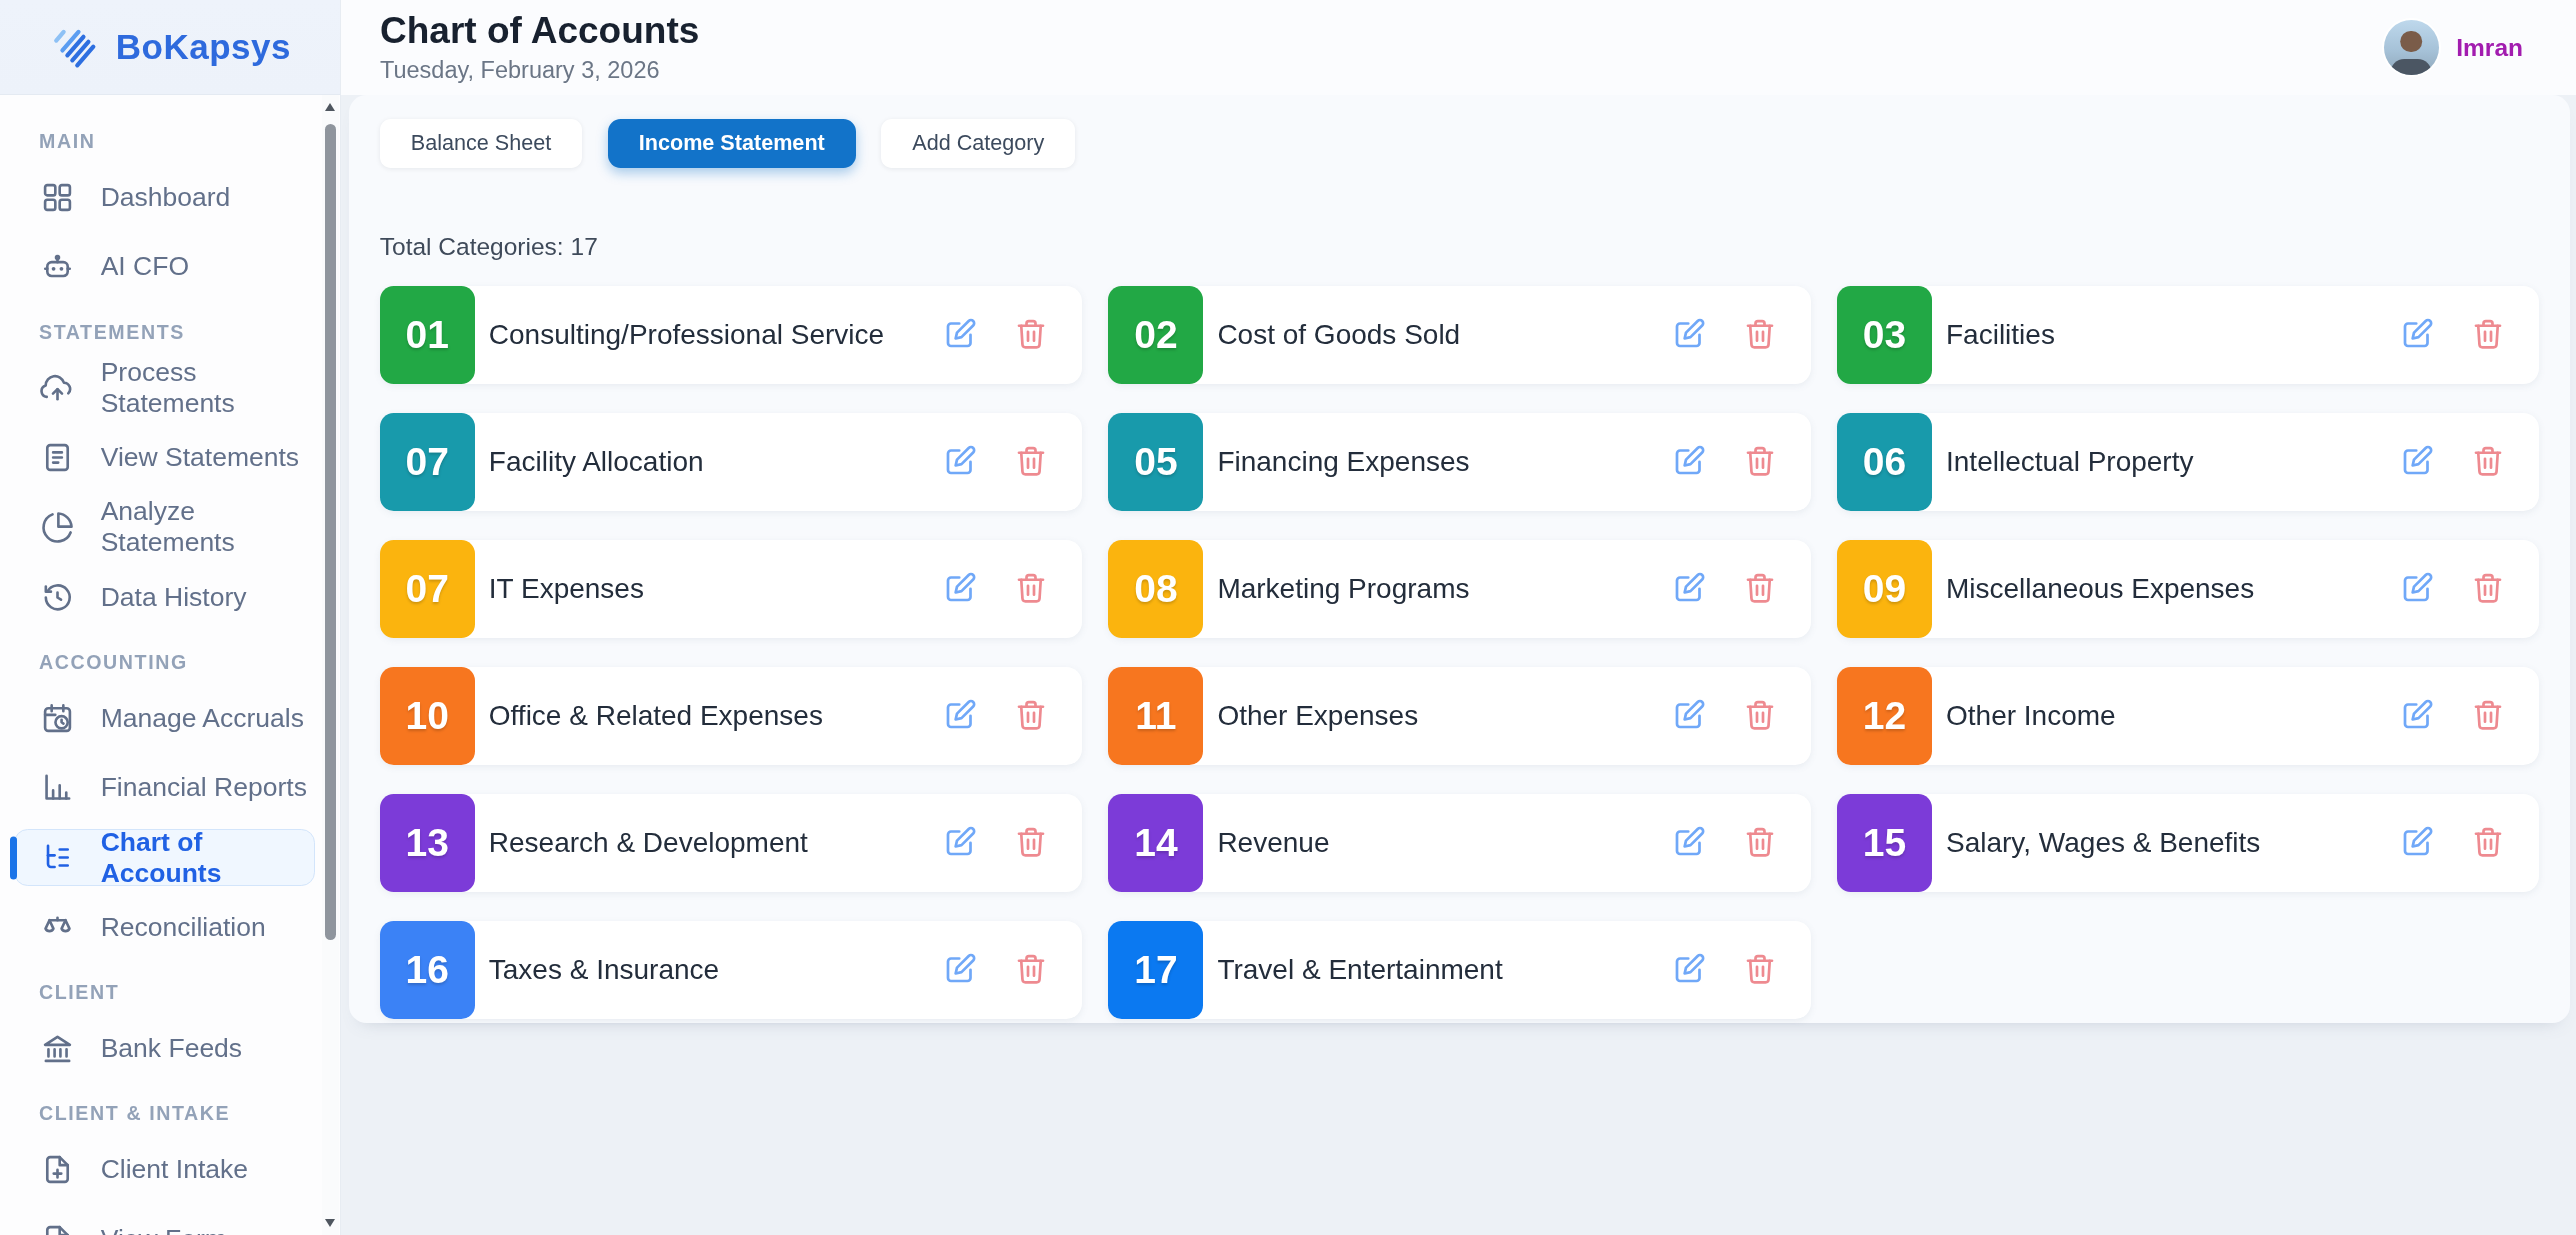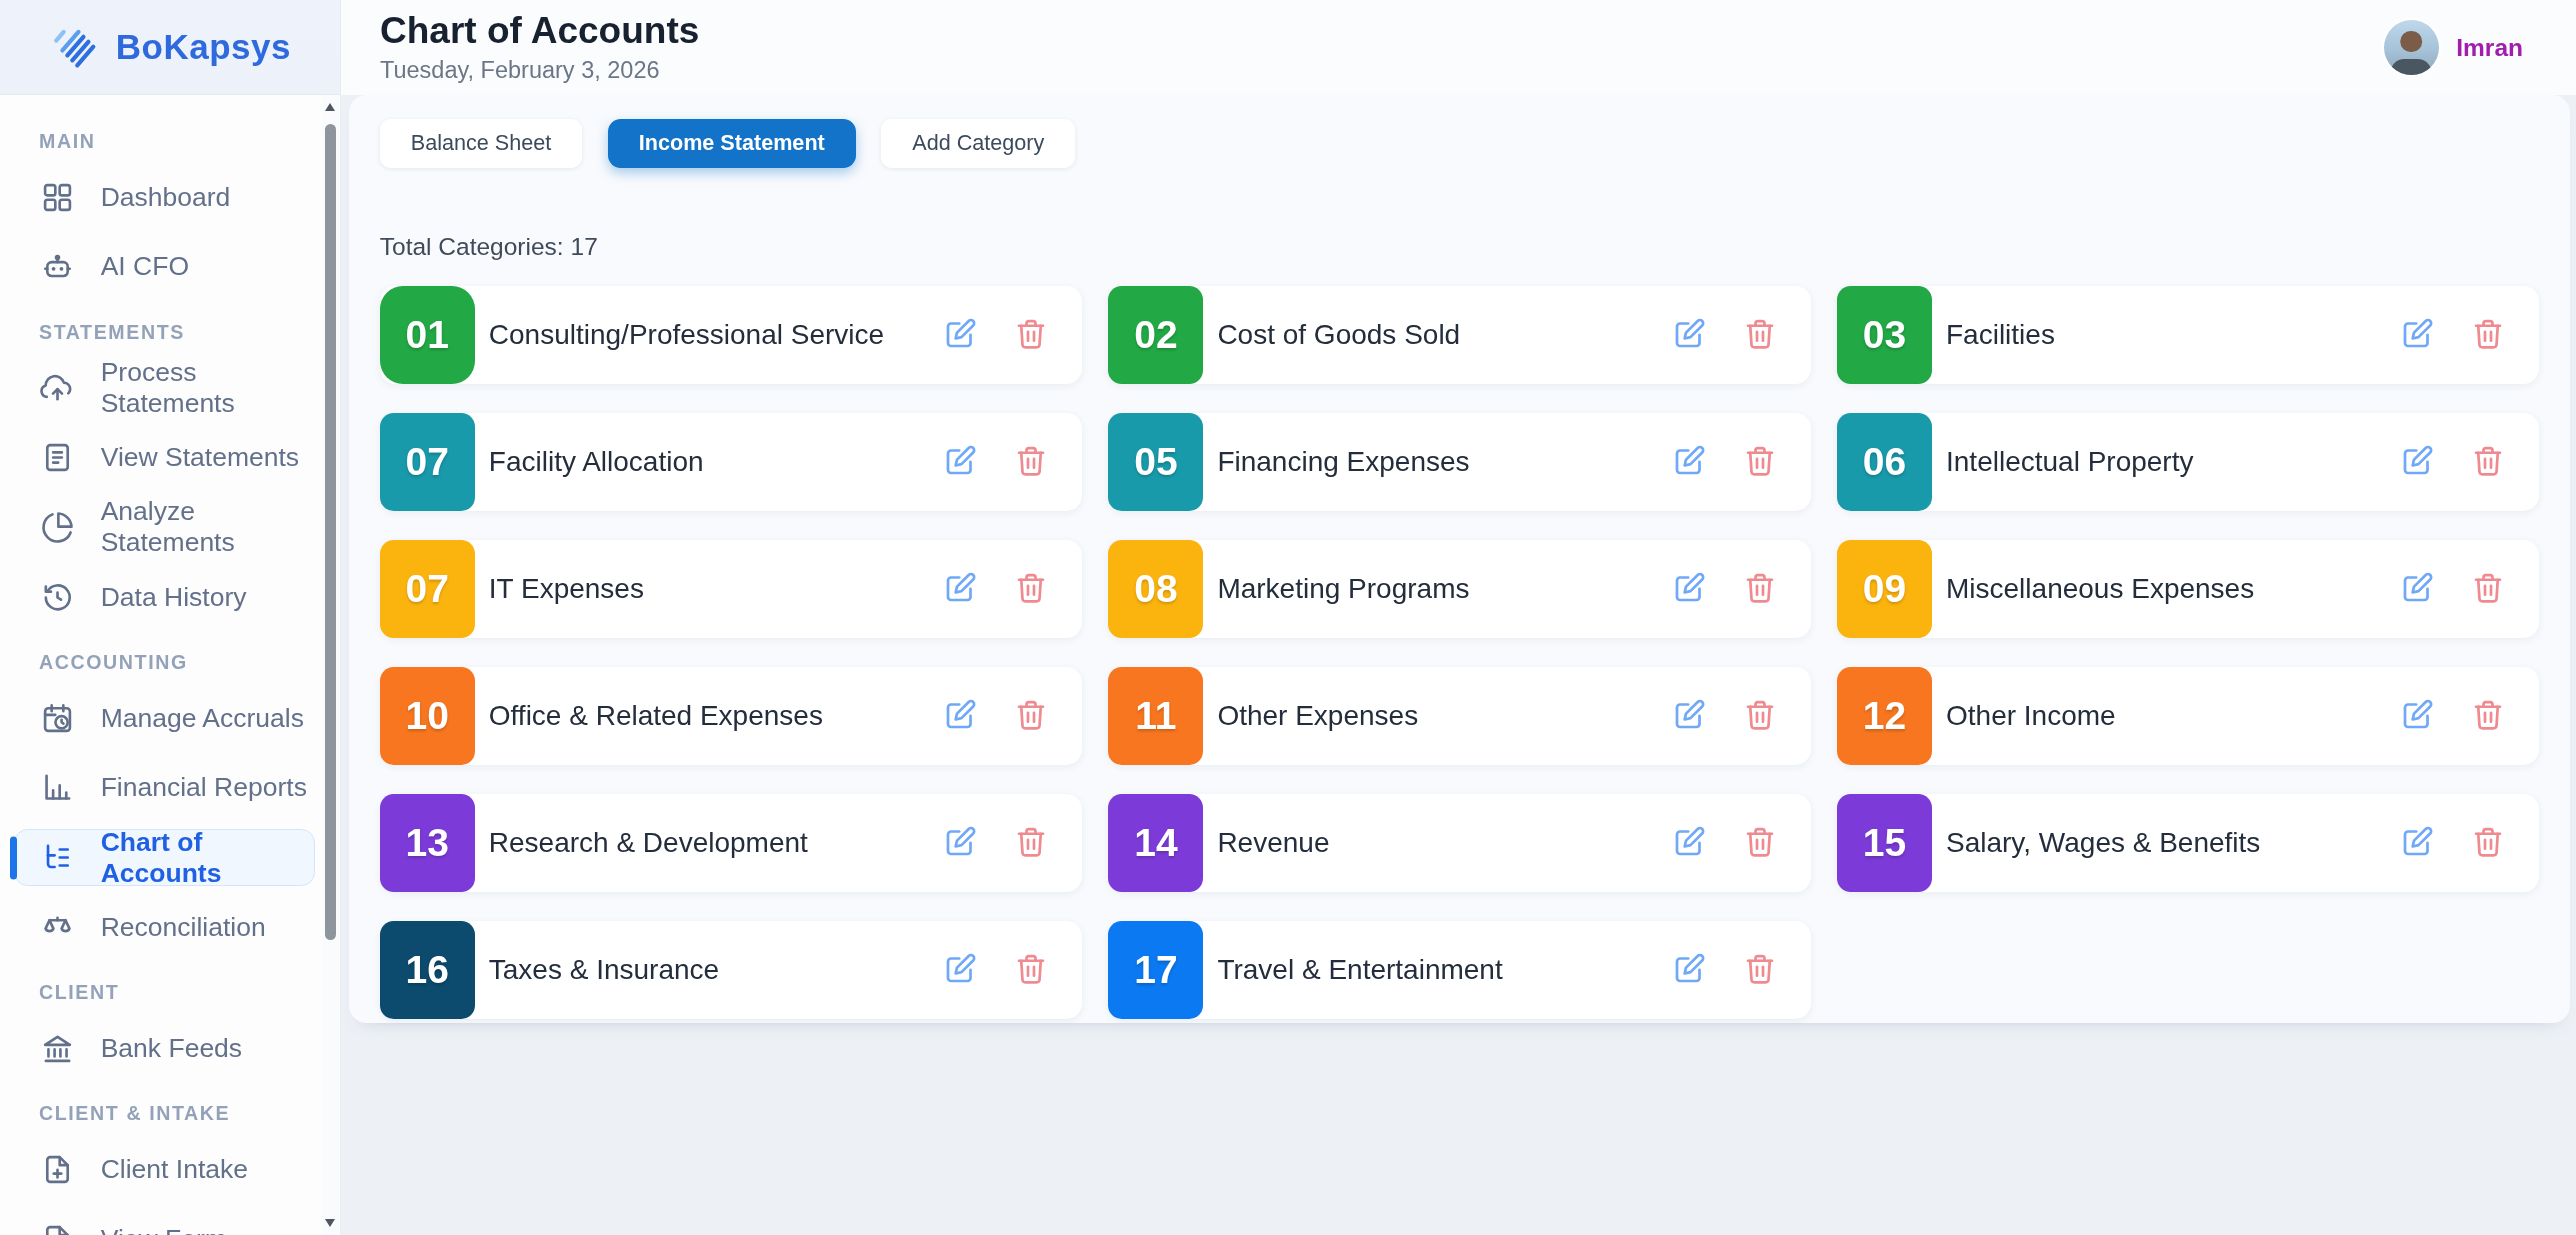--- a/index.html
+++ b/index.html
@@ -324,21 +324,21 @@
           <button class="tab active">Income Statement</button>
           <button class="tab">Add Category</button>
         </div>
 
       <div class="summary-line">
         <span>Total Categories:</span><span class="count">17</span>
       </div>
 
       <div class="grid">
           <div class="card">
-    <div class="tile" style="background: rgb(34, 168, 69); border-radius: 23px;">01</div>
+    <div class="tile" style="background: rgb(34, 168, 69);">01</div>
     <div class="card-title">Consulting/Professional Service</div>
     <div class="card-actions">
       <button class="icon-btn edit-btn">
         <span><svg viewBox="0 0 24 24" fill="none" stroke="currentColor" stroke-width="1.8" stroke-linecap="round" stroke-linejoin="round">
                     <path d="M11.5 5H6a2 2 0 0 0-2 2v11a2 2 0 0 0 2 2h11a2 2 0 0 0 2-2v-5.5"></path>
                     <path d="M17.8 3.3a2.12 2.12 0 0 1 3 3L13 14.1l-3.9.9.9-3.9z"></path>
                   </svg></span>
       </button>
       <button class="icon-btn delete-btn">
         <span><svg viewBox="0 0 24 24" fill="none" stroke="currentColor" stroke-width="1.8" stroke-linecap="round" stroke-linejoin="round">
@@ -624,21 +624,21 @@
         <span><svg viewBox="0 0 24 24" fill="none" stroke="currentColor" stroke-width="1.8" stroke-linecap="round" stroke-linejoin="round">
                     <path d="M4 6.5h16"></path>
                     <path d="M9 6.5V5a1.6 1.6 0 0 1 1.6-1.6h2.8A1.6 1.6 0 0 1 15 5v1.5"></path>
                     <path d="M18.5 6.5 17.7 19a2 2 0 0 1-2 1.9H8.3a2 2 0 0 1-2-1.9L5.5 6.5"></path>
                     <path d="M10 10.5v6M14 10.5v6"></path>
                   </svg></span>
       </button>
     </div>
   </div>
           <div class="card">
-    <div class="tile" style="background: #0c4a6e;">16</div>
+    <div class="tile" style="background: #3b82f6;">16</div>
     <div class="card-title">Taxes &amp; Insurance</div>
     <div class="card-actions">
       <button class="icon-btn edit-btn">
         <span><svg viewBox="0 0 24 24" fill="none" stroke="currentColor" stroke-width="1.8" stroke-linecap="round" stroke-linejoin="round">
                     <path d="M11.5 5H6a2 2 0 0 0-2 2v11a2 2 0 0 0 2 2h11a2 2 0 0 0 2-2v-5.5"></path>
                     <path d="M17.8 3.3a2.12 2.12 0 0 1 3 3L13 14.1l-3.9.9.9-3.9z"></path>
                   </svg></span>
       </button>
       <button class="icon-btn delete-btn">
         <span><svg viewBox="0 0 24 24" fill="none" stroke="currentColor" stroke-width="1.8" stroke-linecap="round" stroke-linejoin="round">

